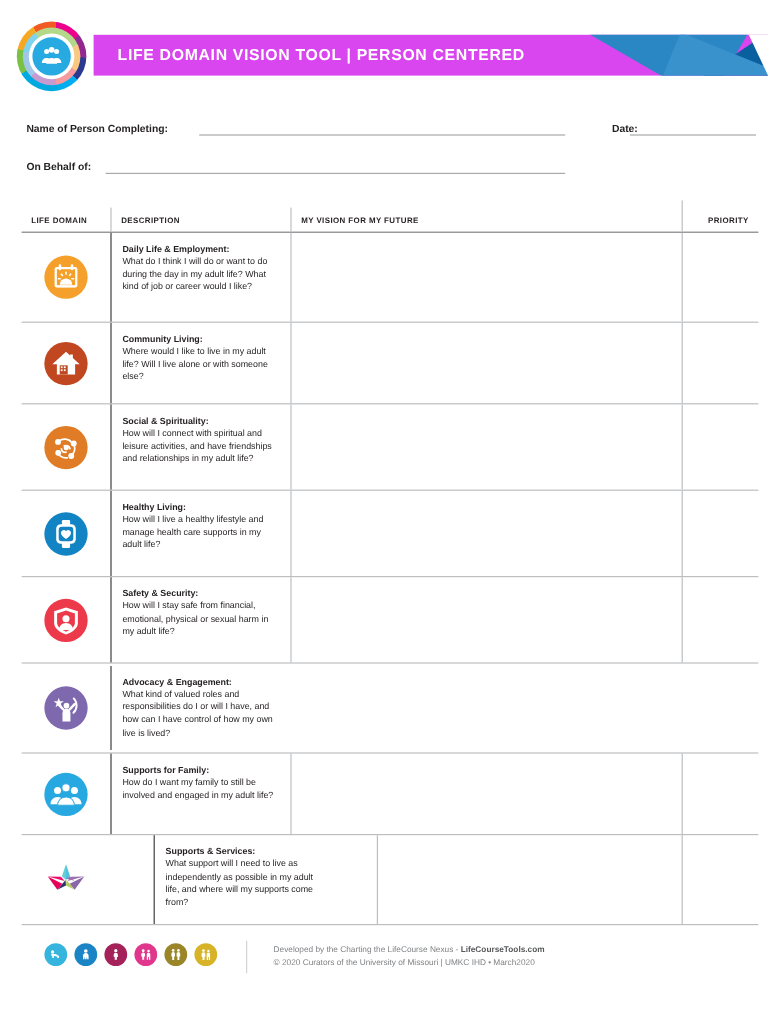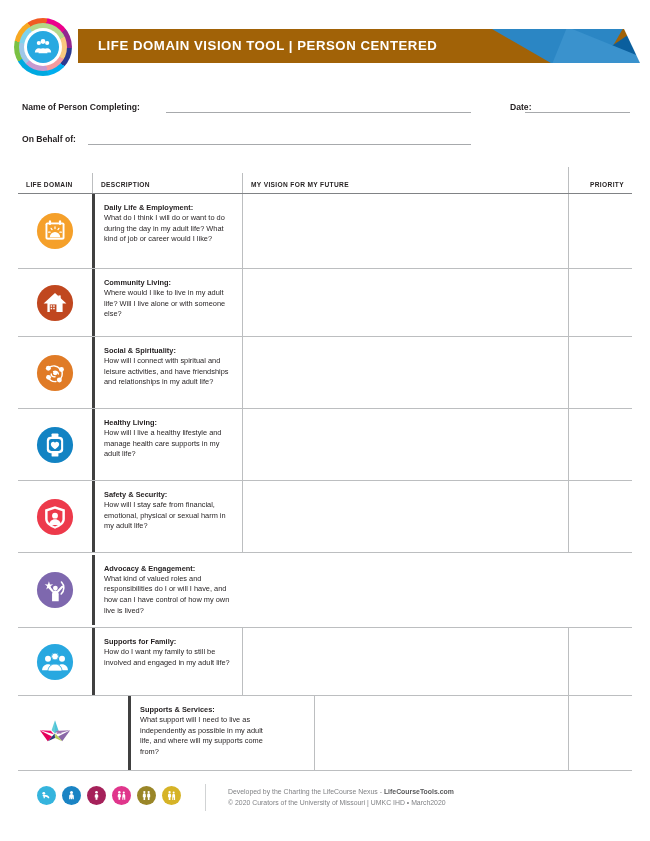--- a/index.html
+++ b/index.html
@@ -46,21 +46,21 @@
   }
   .logo .ring-white { position: absolute; inset: 10px; border-radius: 50%; background: #ffffff; }
   .logo .core {
     position: absolute; inset: 13px; border-radius: 50%; background: #27a9e1;
     display: flex; align-items: center; justify-content: center;
   }
   .logo .core svg { width: 20px; height: 20px; display: block; }
 
   .titlebar {
     position: absolute; left: 78px; top: 11px; width: 562px; height: 34px;
-    background: #a16207; overflow: hidden;
+    background: #d946ef; overflow: hidden;
   }
   .titlebar .sheen1 {
     position: absolute; right: 0; top: -30px; width: 130px; height: 100px;
     background: #2b86c4; transform: rotate(30deg); transform-origin: top right;
   }
   .titlebar .sheen2 {
     position: absolute; right: 12px; top: 6px; width: 90px; height: 90px;
     background: #0a5f9e; transform: rotate(-34deg); transform-origin: top right;
   }
   .titlebar .sheen3 {
@@ -93,21 +93,21 @@
     position: absolute; bottom: 5px; font-size: 6.6px; font-weight: bold;
     letter-spacing: 0.35px; color: #231f20; white-space: nowrap;
   }
   .vline { position: absolute; width: 1px; background: #bcbec0; }
 
   .trow { position: relative; border-bottom: 1px solid #bcbec0; display: flex; }
   .cell-icon {
     width: 74px; flex: 0 0 74px; display: flex; align-items: center; justify-content: center;
   }
   .cell-desc {
-    width: 150px; flex: 0 0 150px; border-left: 3px solid #404040;
+    width: 150px; flex: 0 0 150px; border-left: 1px solid #404040;
     padding: 9px 11px 9px 9px;
   }
   .cell-vision { flex: 1 1 auto; border-left: 1px solid #bcbec0; }
   .cell-priority { width: 64px; flex: 0 0 64px; border-left: 1px solid #bcbec0; }
 
   .d-title { font-size: 7.4px; font-weight: bold; color: #231f20; line-height: 1.35; }
   .d-text { font-size: 7.4px; color: #231f20; line-height: 1.42; }
 
   .ico { width: 38px; height: 38px; display: block; }
 

